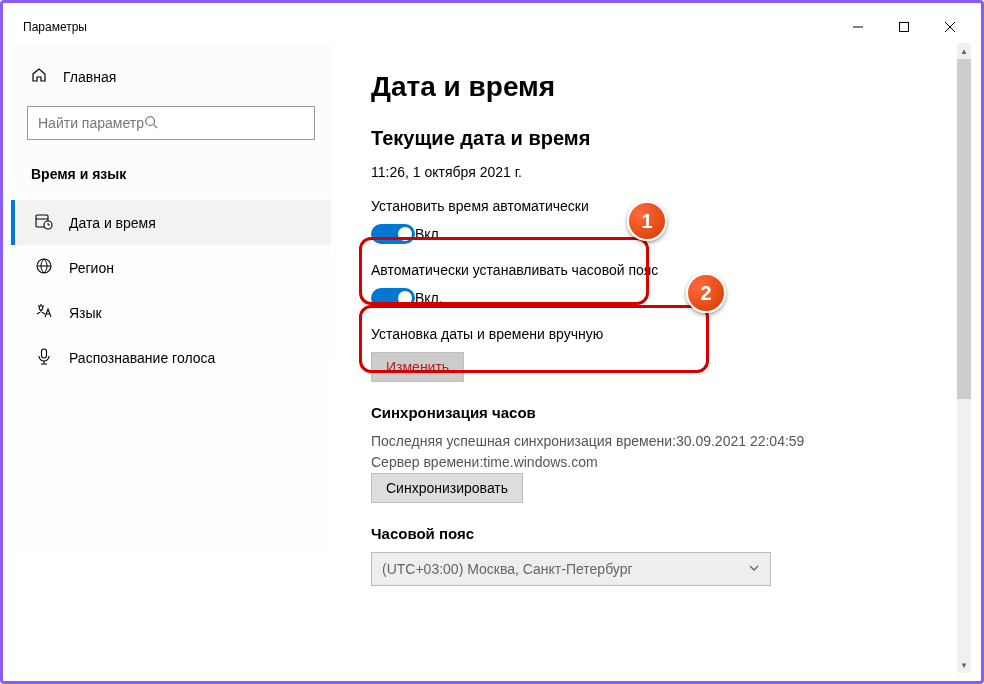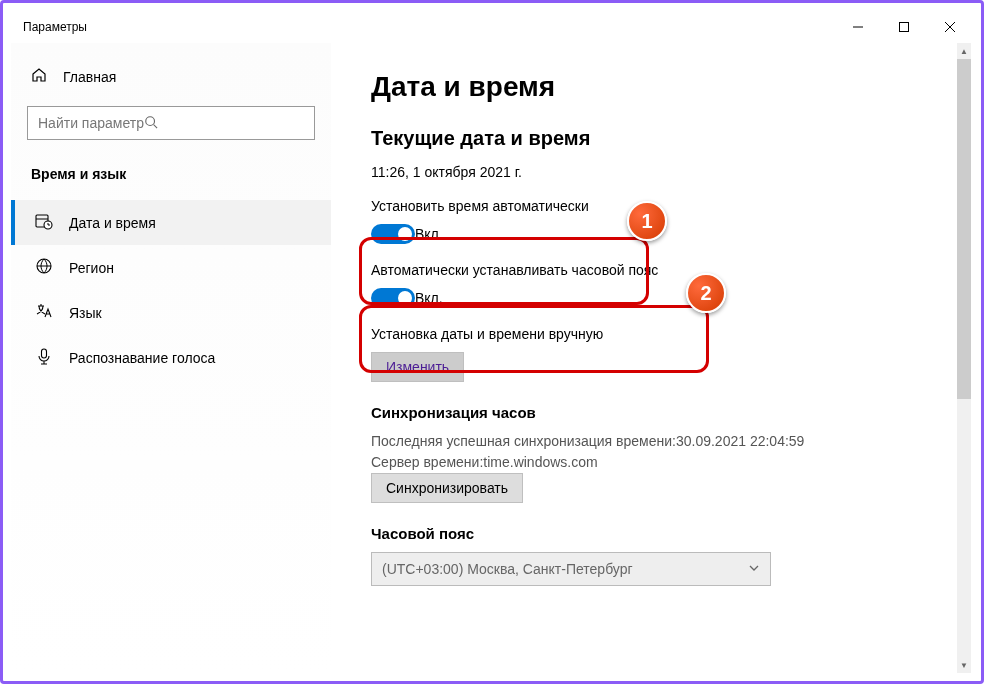--- a/index.html
+++ b/index.html
@@ -24,21 +24,21 @@
     .h1 { font-size: 28px; font-weight: 600; margin-bottom: 24px; }
     .h2 { font-size: 20px; font-weight: 600; margin-bottom: 14px; margin-top: 6px; }
     .h3 { font-size: 15px; font-weight: 600; margin-top: 22px; margin-bottom: 10px; }
     .datetime-now { font-size: 14px; margin-bottom: 18px; }
     .setting-block { margin-bottom: 18px; }
     .setting-label { font-size: 14px; margin-bottom: 10px; }
     .toggle-row { display: flex; align-items: center; }
     .toggle { width: 44px; height: 20px; border-radius: 10px; background: #0078d4; position: relative; }
     .toggle::after { content: ""; position: absolute; right: 3px; top: 3px; width: 14px; height: 14px; border-radius: 50%; background: #fff; }
     .toggle-state { font-size: 14px; }
-    .btn { display: inline-block; background: #ccc; border: 1px solid #bfbfbf; color: #4c1d95; padding: 6px 14px; font-size: 14px; }
+    .btn { display: inline-block; background: #ccc; border: 1px solid #bfbfbf; color: #b91c1c; padding: 6px 14px; font-size: 14px; }
     .btn.enabled { color: #000; background: #ddd; }
     .sync-info { font-size: 14px; color: #555; line-height: 1.5; }
     .select-box { display: flex; align-items: center; justify-content: space-between; border: 1px solid #bbb; background: #eee; color: #666; height: 34px; padding: 0 10px; font-size: 14px; max-width: 400px; }
     .scrollbar { position: absolute; right: 2px; top: 0; width: 14px; height: 100%; background: #f0f0f0; display: flex; flex-direction: column; align-items: center; }
     .scroll-arrow { width: 14px; height: 16px; display: flex; align-items: center; justify-content: center; color: #666; font-size: 8px; }
     .scroll-thumb { position: absolute; top: 16px; width: 14px; height: 340px; background: #ccc; }
     
     .annot-box { position: absolute; border: 3px solid #d40000; border-radius: 12px; pointer-events: none; }
     .annot-badge { position: absolute; width: 40px; height: 40px; border-radius: 50%; background: radial-gradient(circle at 30% 30%, #ff6a3c, #d43a00); border: 2px solid #fff; box-shadow: 0 2px 4px rgba(0,0,0,0.4); display: flex; align-items: center; justify-content: center; color: #fff; font-weight: 700; font-size: 20px; pointer-events: none; }
   </style>

